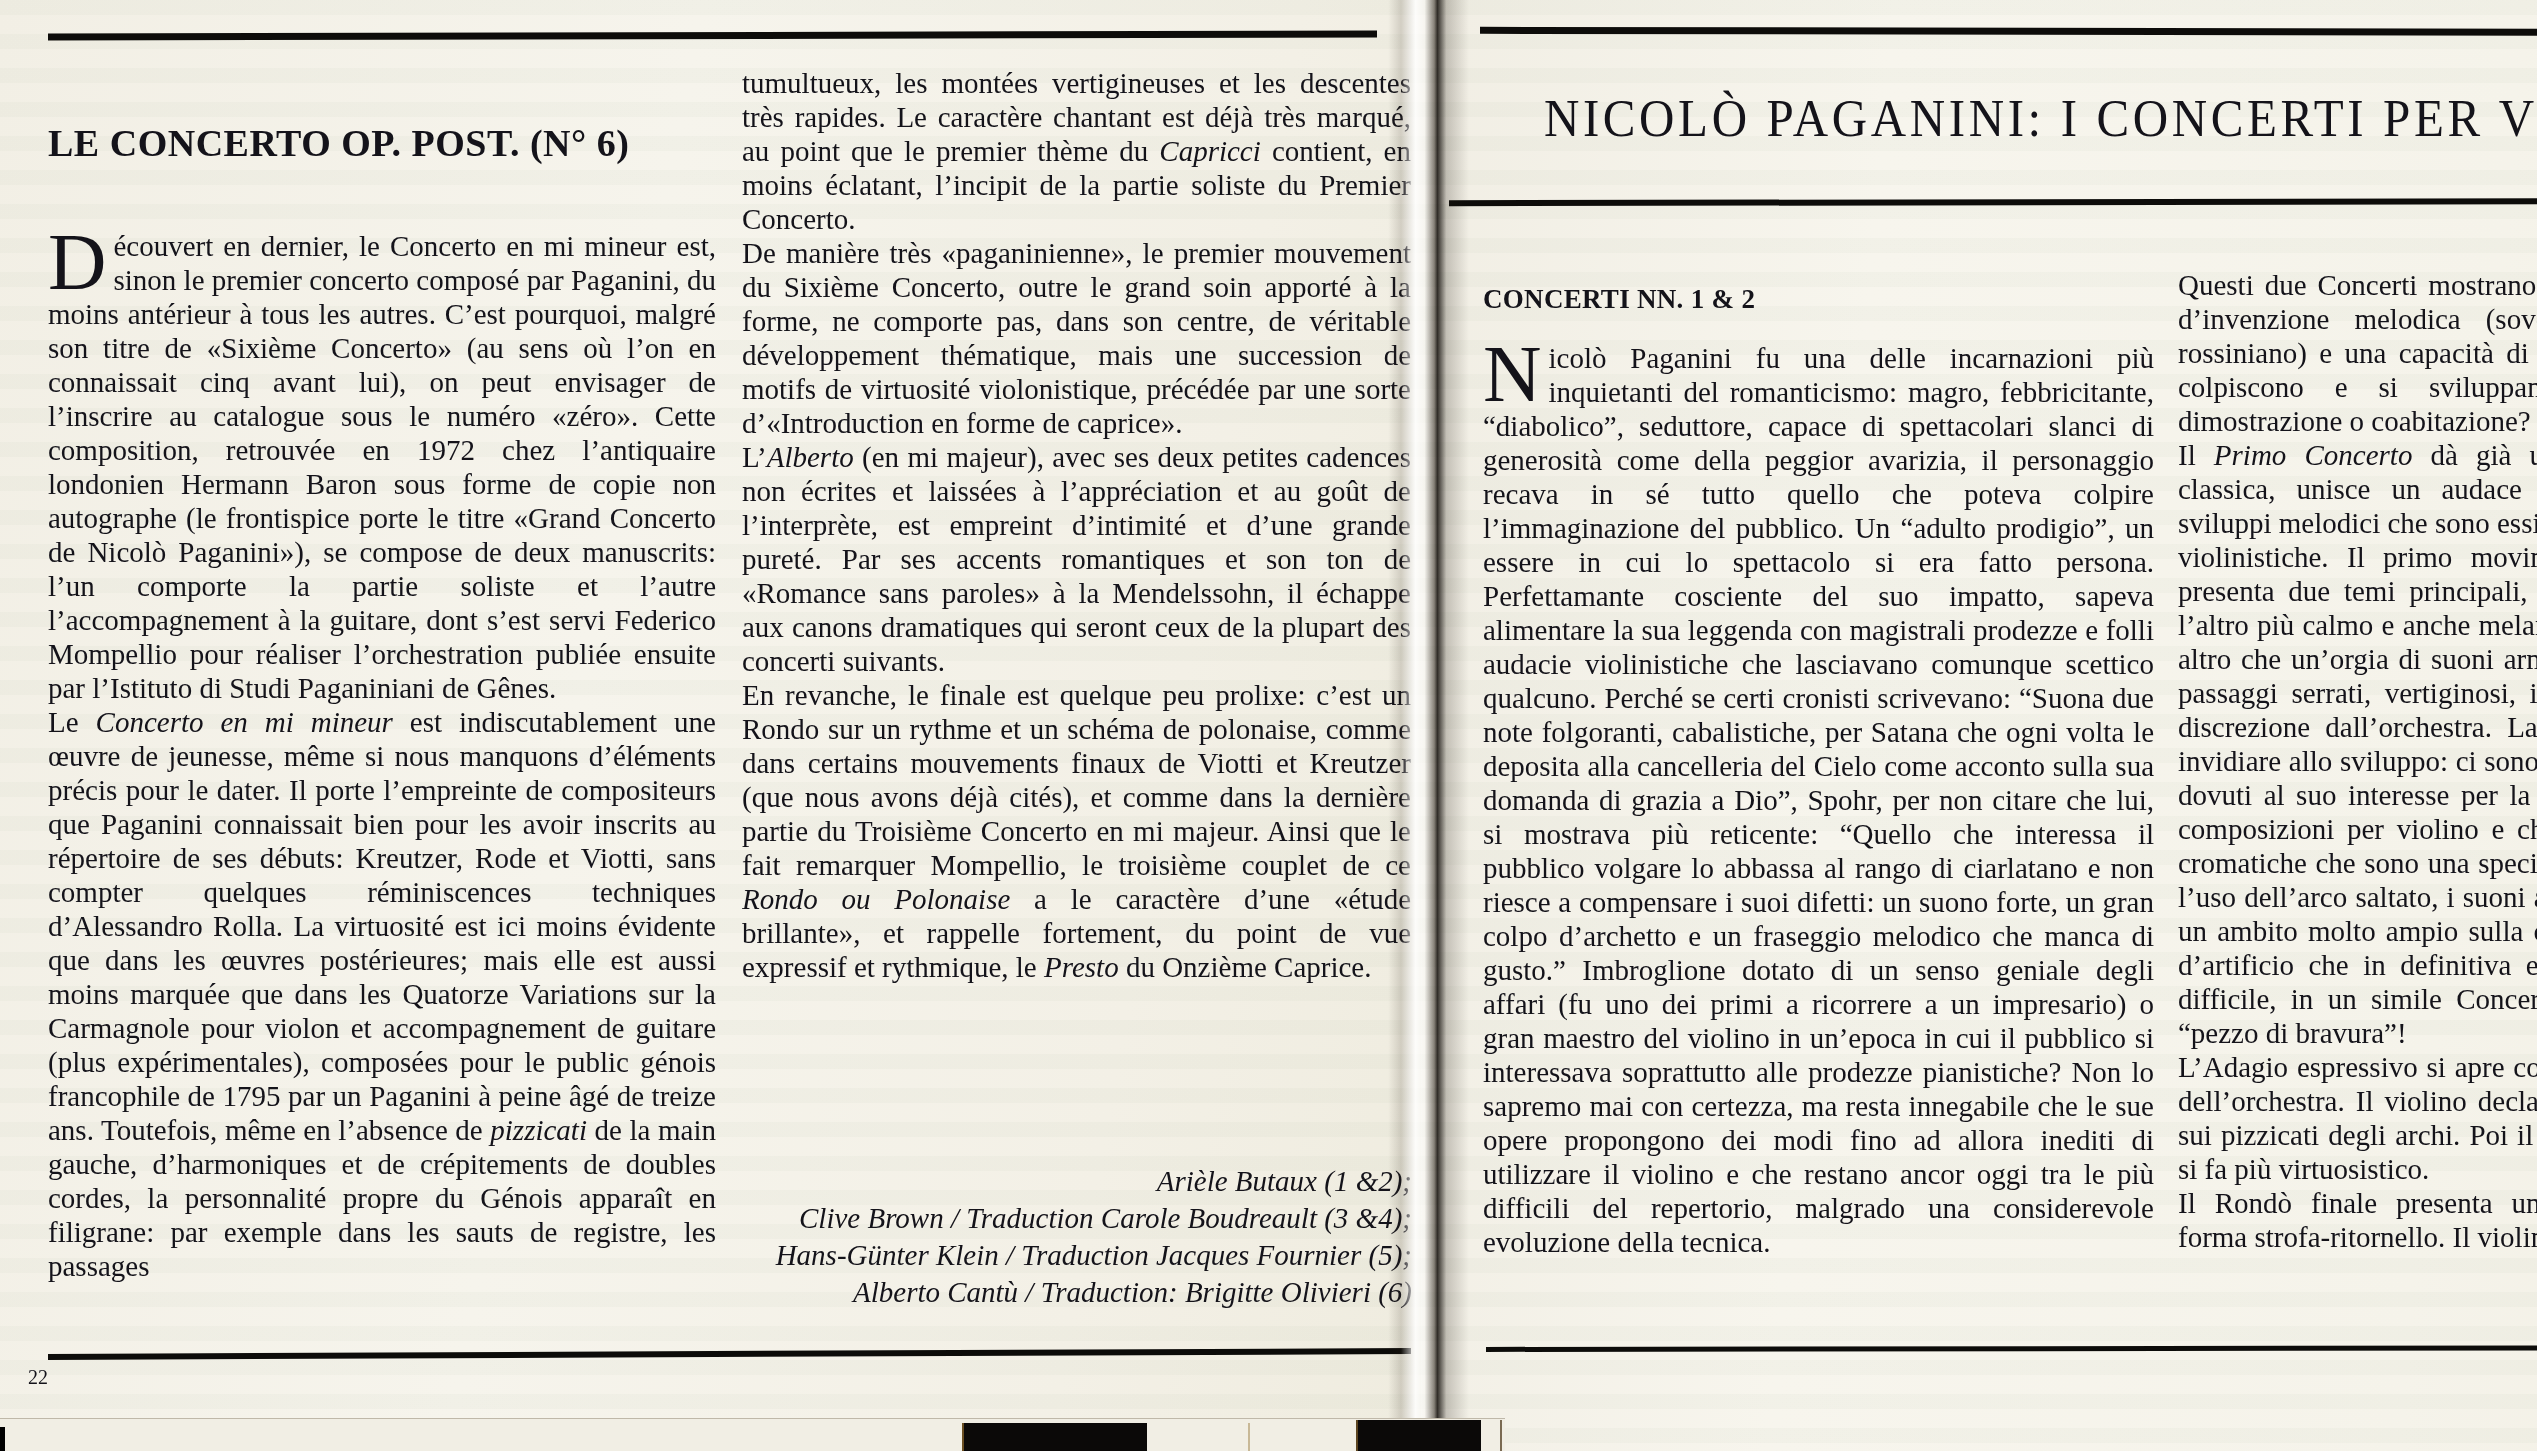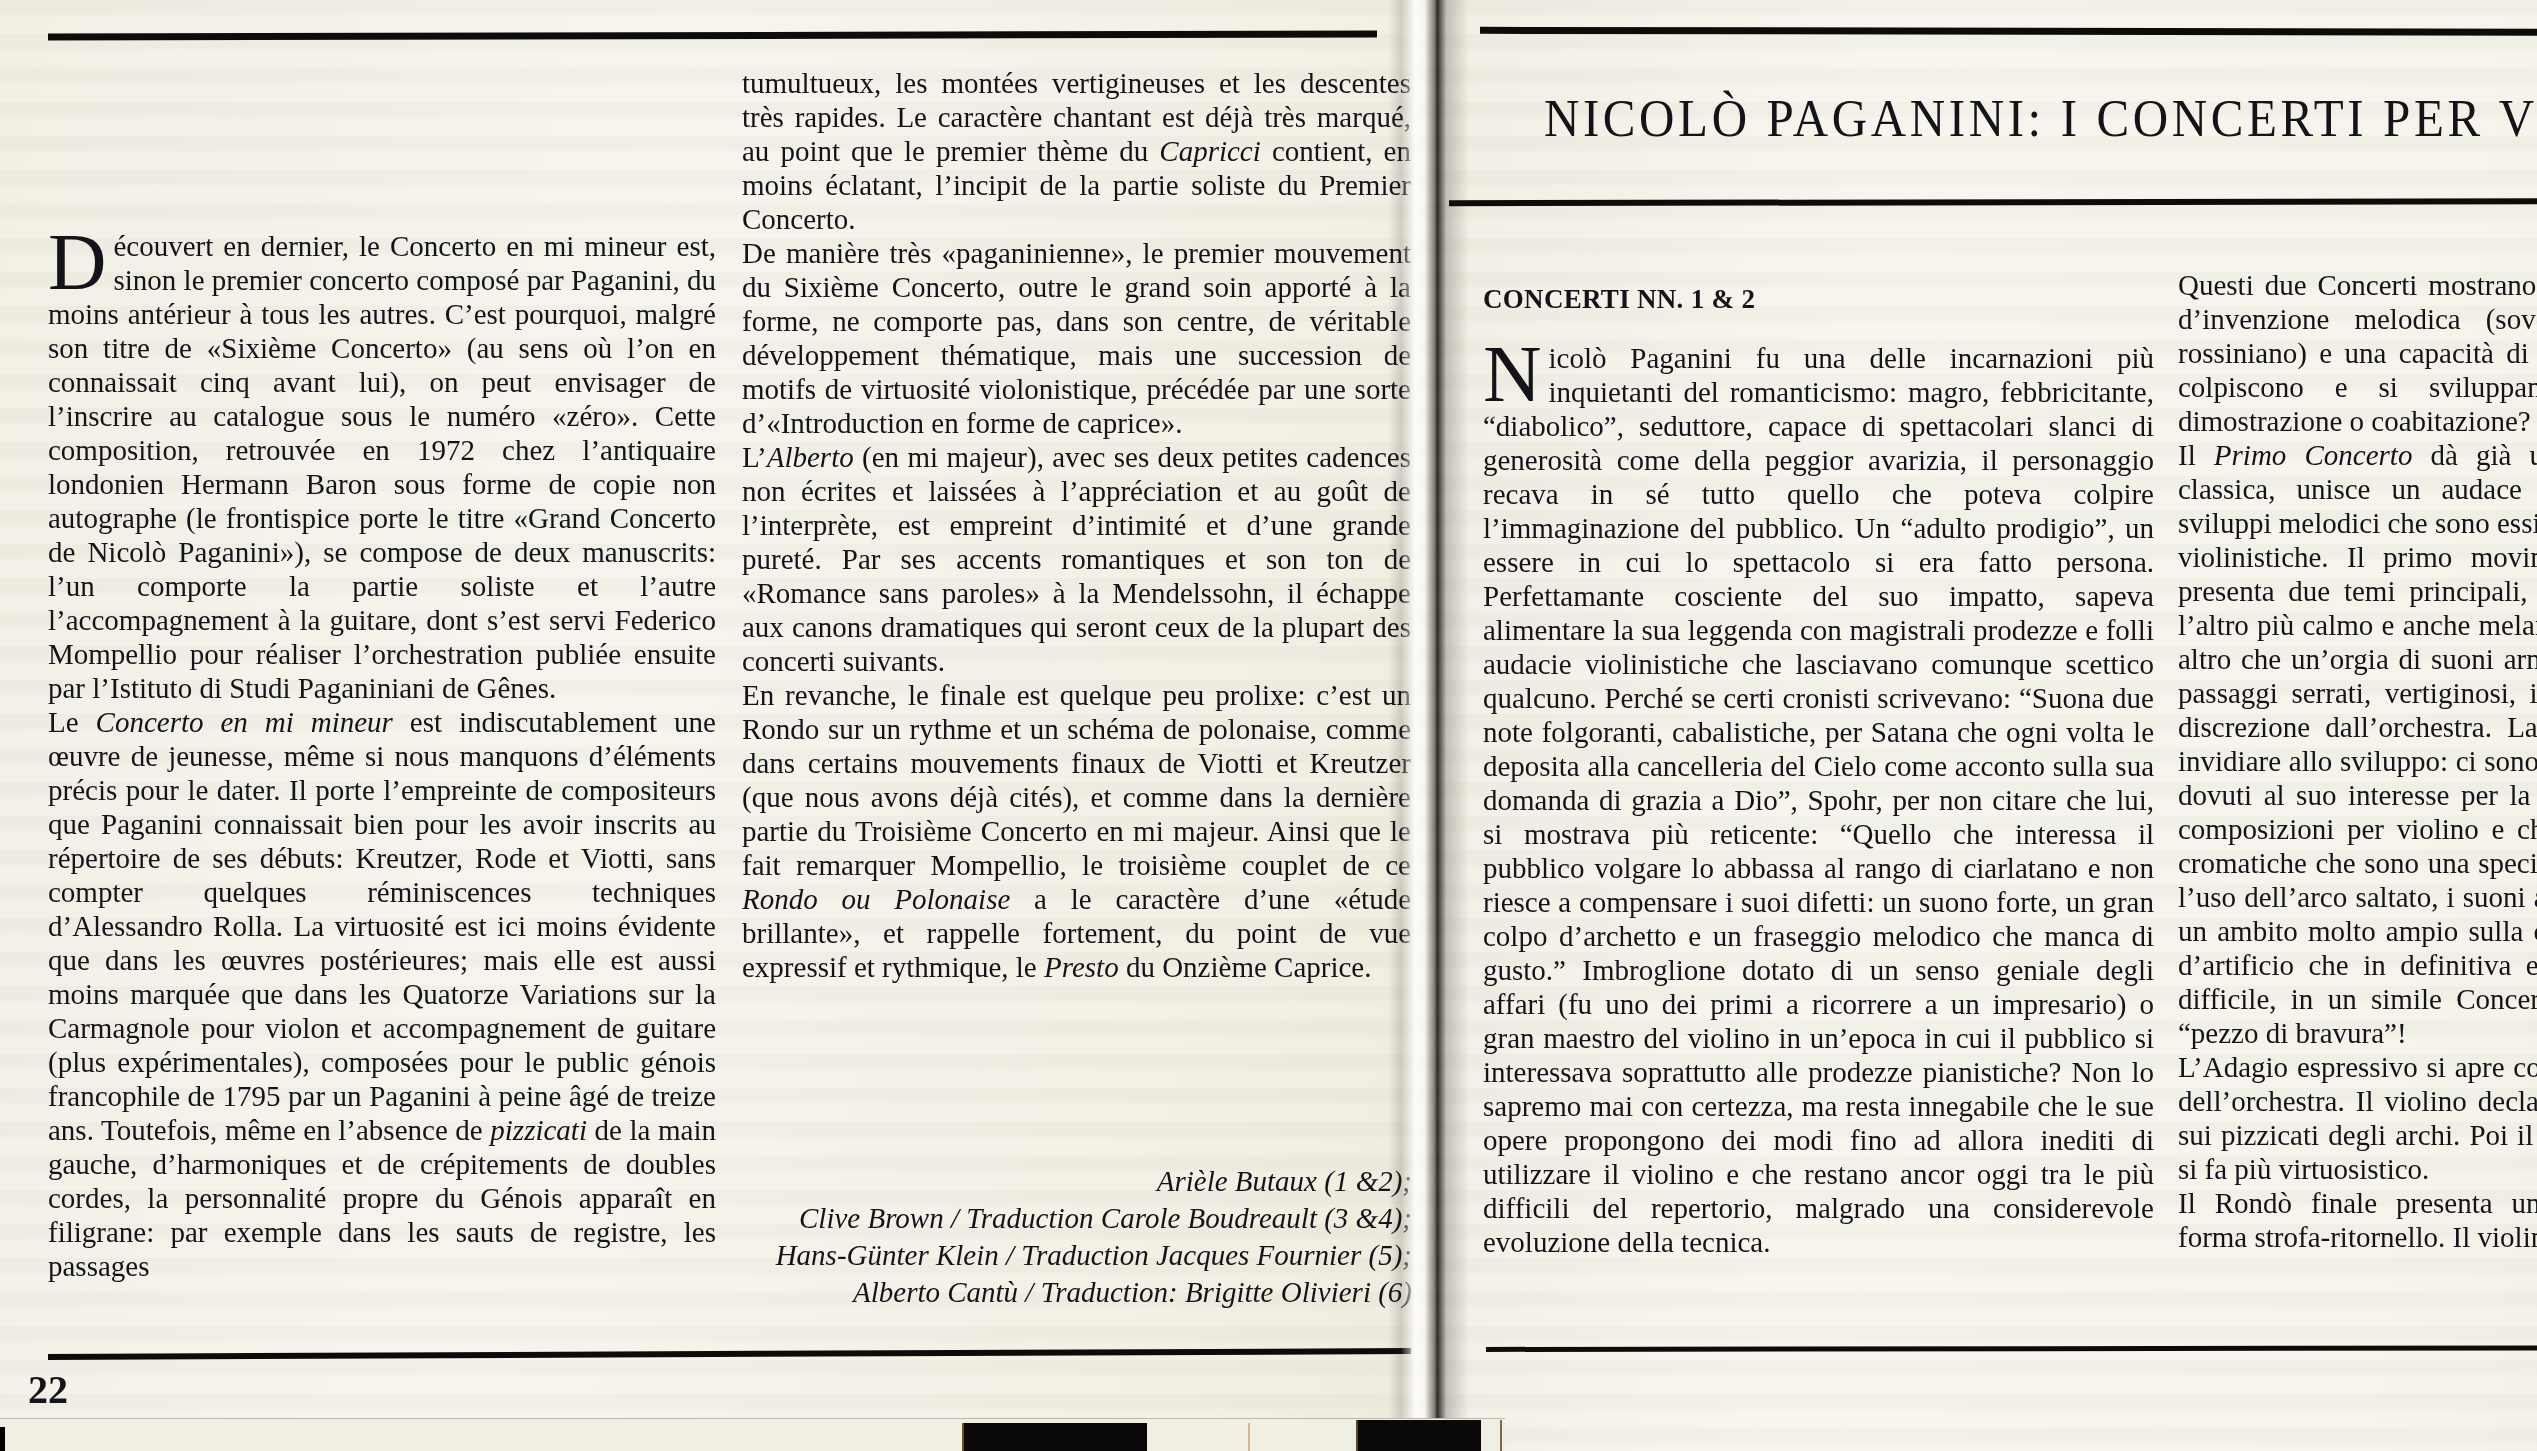--- a/index.html
+++ b/index.html
@@ -38,21 +38,21 @@
   #lp-col1{left:48px;top:229px;width:668px;height:1124px;}
   #lp-col2{left:742px;top:66px;width:669px;height:1025px;}
   .dropcap{
     float:left;font-size:81px;line-height:59px;
     padding:4px 7px 0 0;
   }
   #lp-credits{
     position:absolute;left:726px;top:1163px;width:686px;
     font-style:italic;font-size:29px;line-height:37px;text-align:right;
   }
-  #lp-pagenum{position:absolute;left:28px;top:1366px;font-size:40px;font-weight:bold;}
+  #lp-pagenum{position:absolute;left:28px;top:1366px;font-size:20px;}
   
   #rp-top-rule{left:59px;top:28px;width:1322px;height:6.6px;transform:rotate(0.1deg);}
   #rp-title-rule{left:28px;top:199px;width:1378px;height:5.6px;transform:rotate(-0.1deg);}
   #rp-bottom-rule{left:65px;top:1346px;width:1330px;height:5px;transform:rotate(-0.08deg);}
   #rp-title{
     position:absolute;left:30px;top:90px;width:1370px;
     font-size:49px;font-weight:400;letter-spacing:3.6px;text-align:center;white-space:nowrap;
     transform:scaleY(1.06);
   }
   #rp-col1-heading{
@@ -88,20 +88,21 @@
   #key-sep-2{left:1500px;top:1420px;width:2px;height:32px;background:#7a6a52;}
   #corner-sliver{position:absolute;left:0;top:1427px;width:4.6px;height:24px;background:#000;z-index:7;}
   .np{  }
 </style>
 </head>
 <body>
 
 <div class="page" id="left-page">
   <div class="rule" id="lp-top-rule"></div>
 
+  <div id="lp-title" class="np">LE CONCERTO OP. POST. (N° 6)</div>
 
   <div id="lp-col1" class="colblock body-text">
       <p><span class="dropcap">D</span>écouvert en dernier, le Concerto en mi mineur est, sinon le premier concerto composé par Paganini, du moins antérieur à tous les autres. C’est pourquoi, malgré son titre de «Sixième Concerto» (au sens où l’on en connaissait cinq avant lui), on peut envisager de l’inscrire au catalogue sous le numéro «zéro». Cette composition, retrouvée en 1972 chez l’antiquaire londonien Hermann Baron sous forme de copie non autographe (le frontispice porte le titre «Grand Concerto de Nicolò Paganini»), se compose de deux manuscrits: l’un comporte la partie soliste et l’autre l’accompagnement à la guitare, dont s’est servi Federico Mompellio pour réaliser l’orchestration publiée ensuite par l’Istituto di Studi Paganiniani de Gênes.</p>
       <p>Le <i>Concerto en mi mineur</i> est indiscutablement une œuvre de jeunesse, même si nous manquons d’éléments précis pour le dater. Il porte l’empreinte de compositeurs que Paganini connaissait bien pour les avoir inscrits au répertoire de ses débuts: Kreutzer, Rode et Viotti, sans compter quelques réminiscences techniques d’Alessandro Rolla. La virtuosité est ici moins évidente que dans les œuvres postérieures; mais elle est aussi moins marquée que dans les Quatorze Variations sur la Carmagnole pour violon et accompagnement de guitare (plus expérimentales), composées pour le public génois francophile de 1795 par un Paganini à peine âgé de treize ans. Toutefois, même en l’absence de <i>pizzicati</i> de la main gauche, d’harmoniques et de crépitements de doubles cordes, la personnalité propre du Génois apparaît en filigrane: par exemple dans les sauts de registre, les passages</p>
     </div>
 
   <div id="lp-col2" class="colblock body-text">
       <p>tumultueux, les montées vertigineuses et les descentes très rapides. Le caractère chantant est déjà très marqué, au point que le premier thème du <i>Capricci</i> contient, en moins éclatant, l’incipit de la partie soliste du Premier Concerto.</p>
       <p>De manière très «paganinienne», le premier mouvement du Sixième Concerto, outre le grand soin apporté à la forme, ne comporte pas, dans son centre, de véritable développement thématique, mais une succession de motifs de virtuosité violonistique, précédée par une sorte d’«Introduction en forme de caprice».</p>
       <p>L’<i>Alberto</i> (en mi majeur), avec ses deux petites cadences non écrites et laissées à l’appréciation et au goût de l’interprète, est empreint d’intimité et d’une grande pureté. Par ses accents romantiques et son ton de «Romance sans paroles» à la Mendelssohn, il échappe aux canons dramatiques qui seront ceux de la plupart des concerti suivants.</p>

